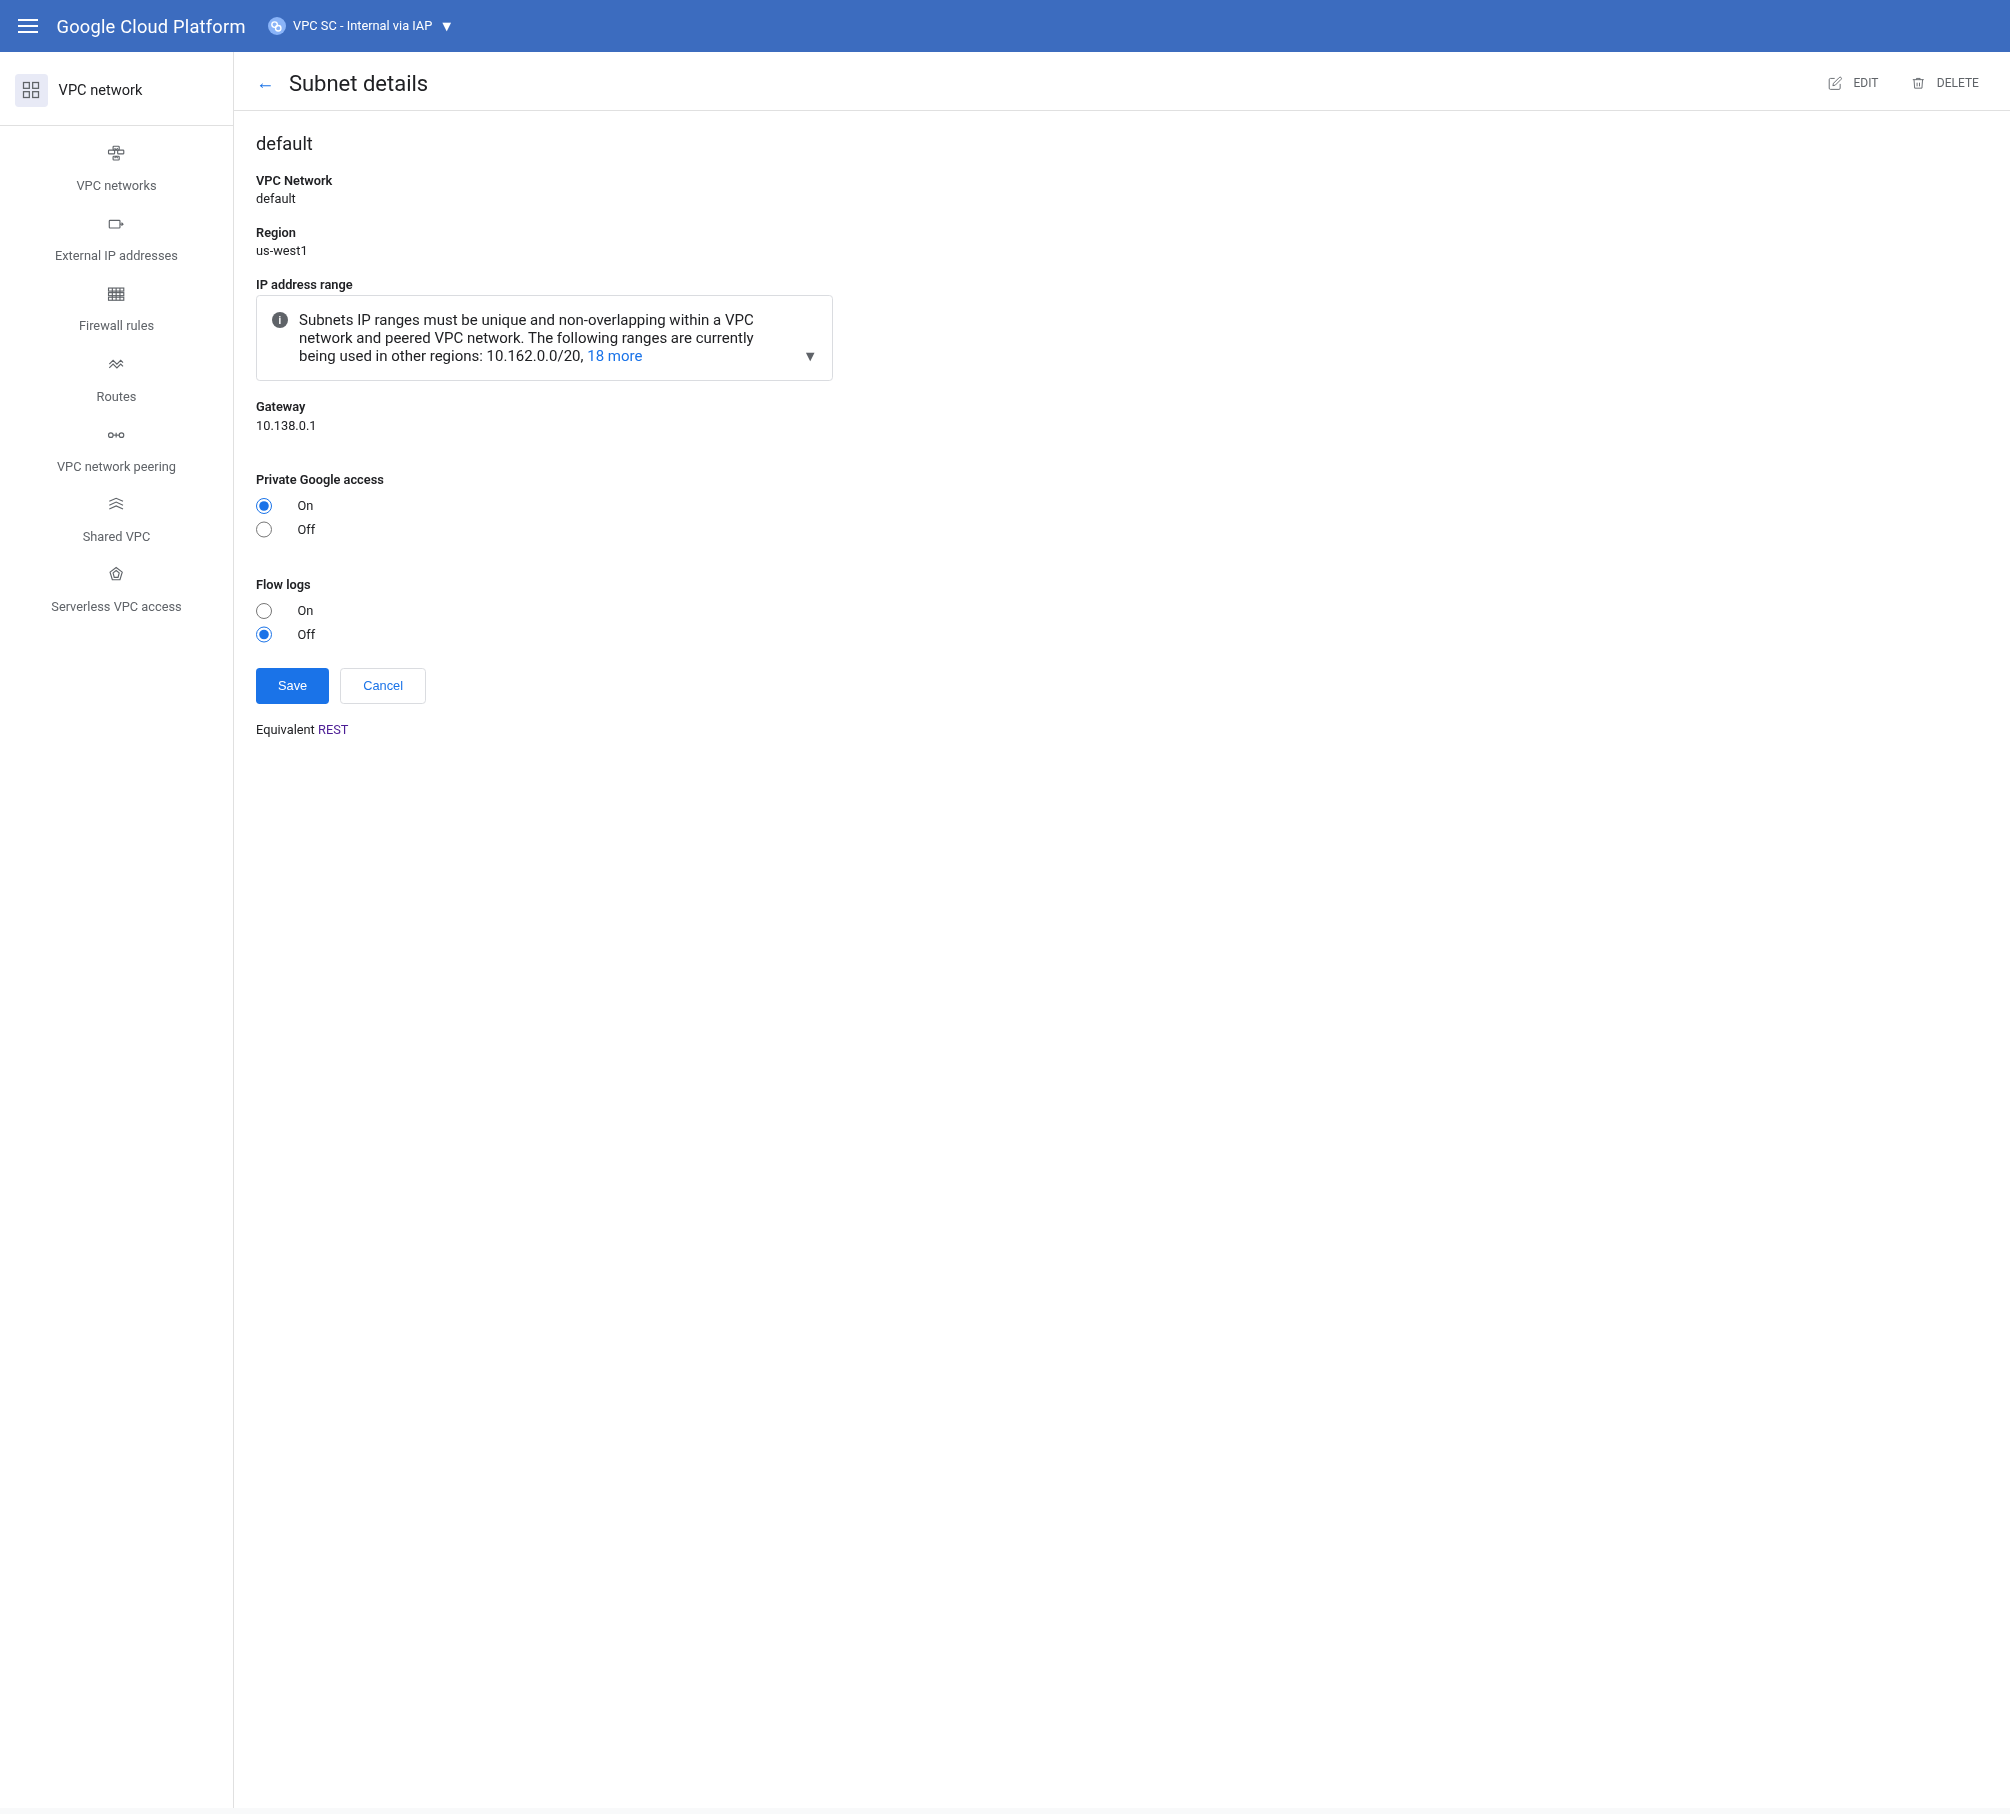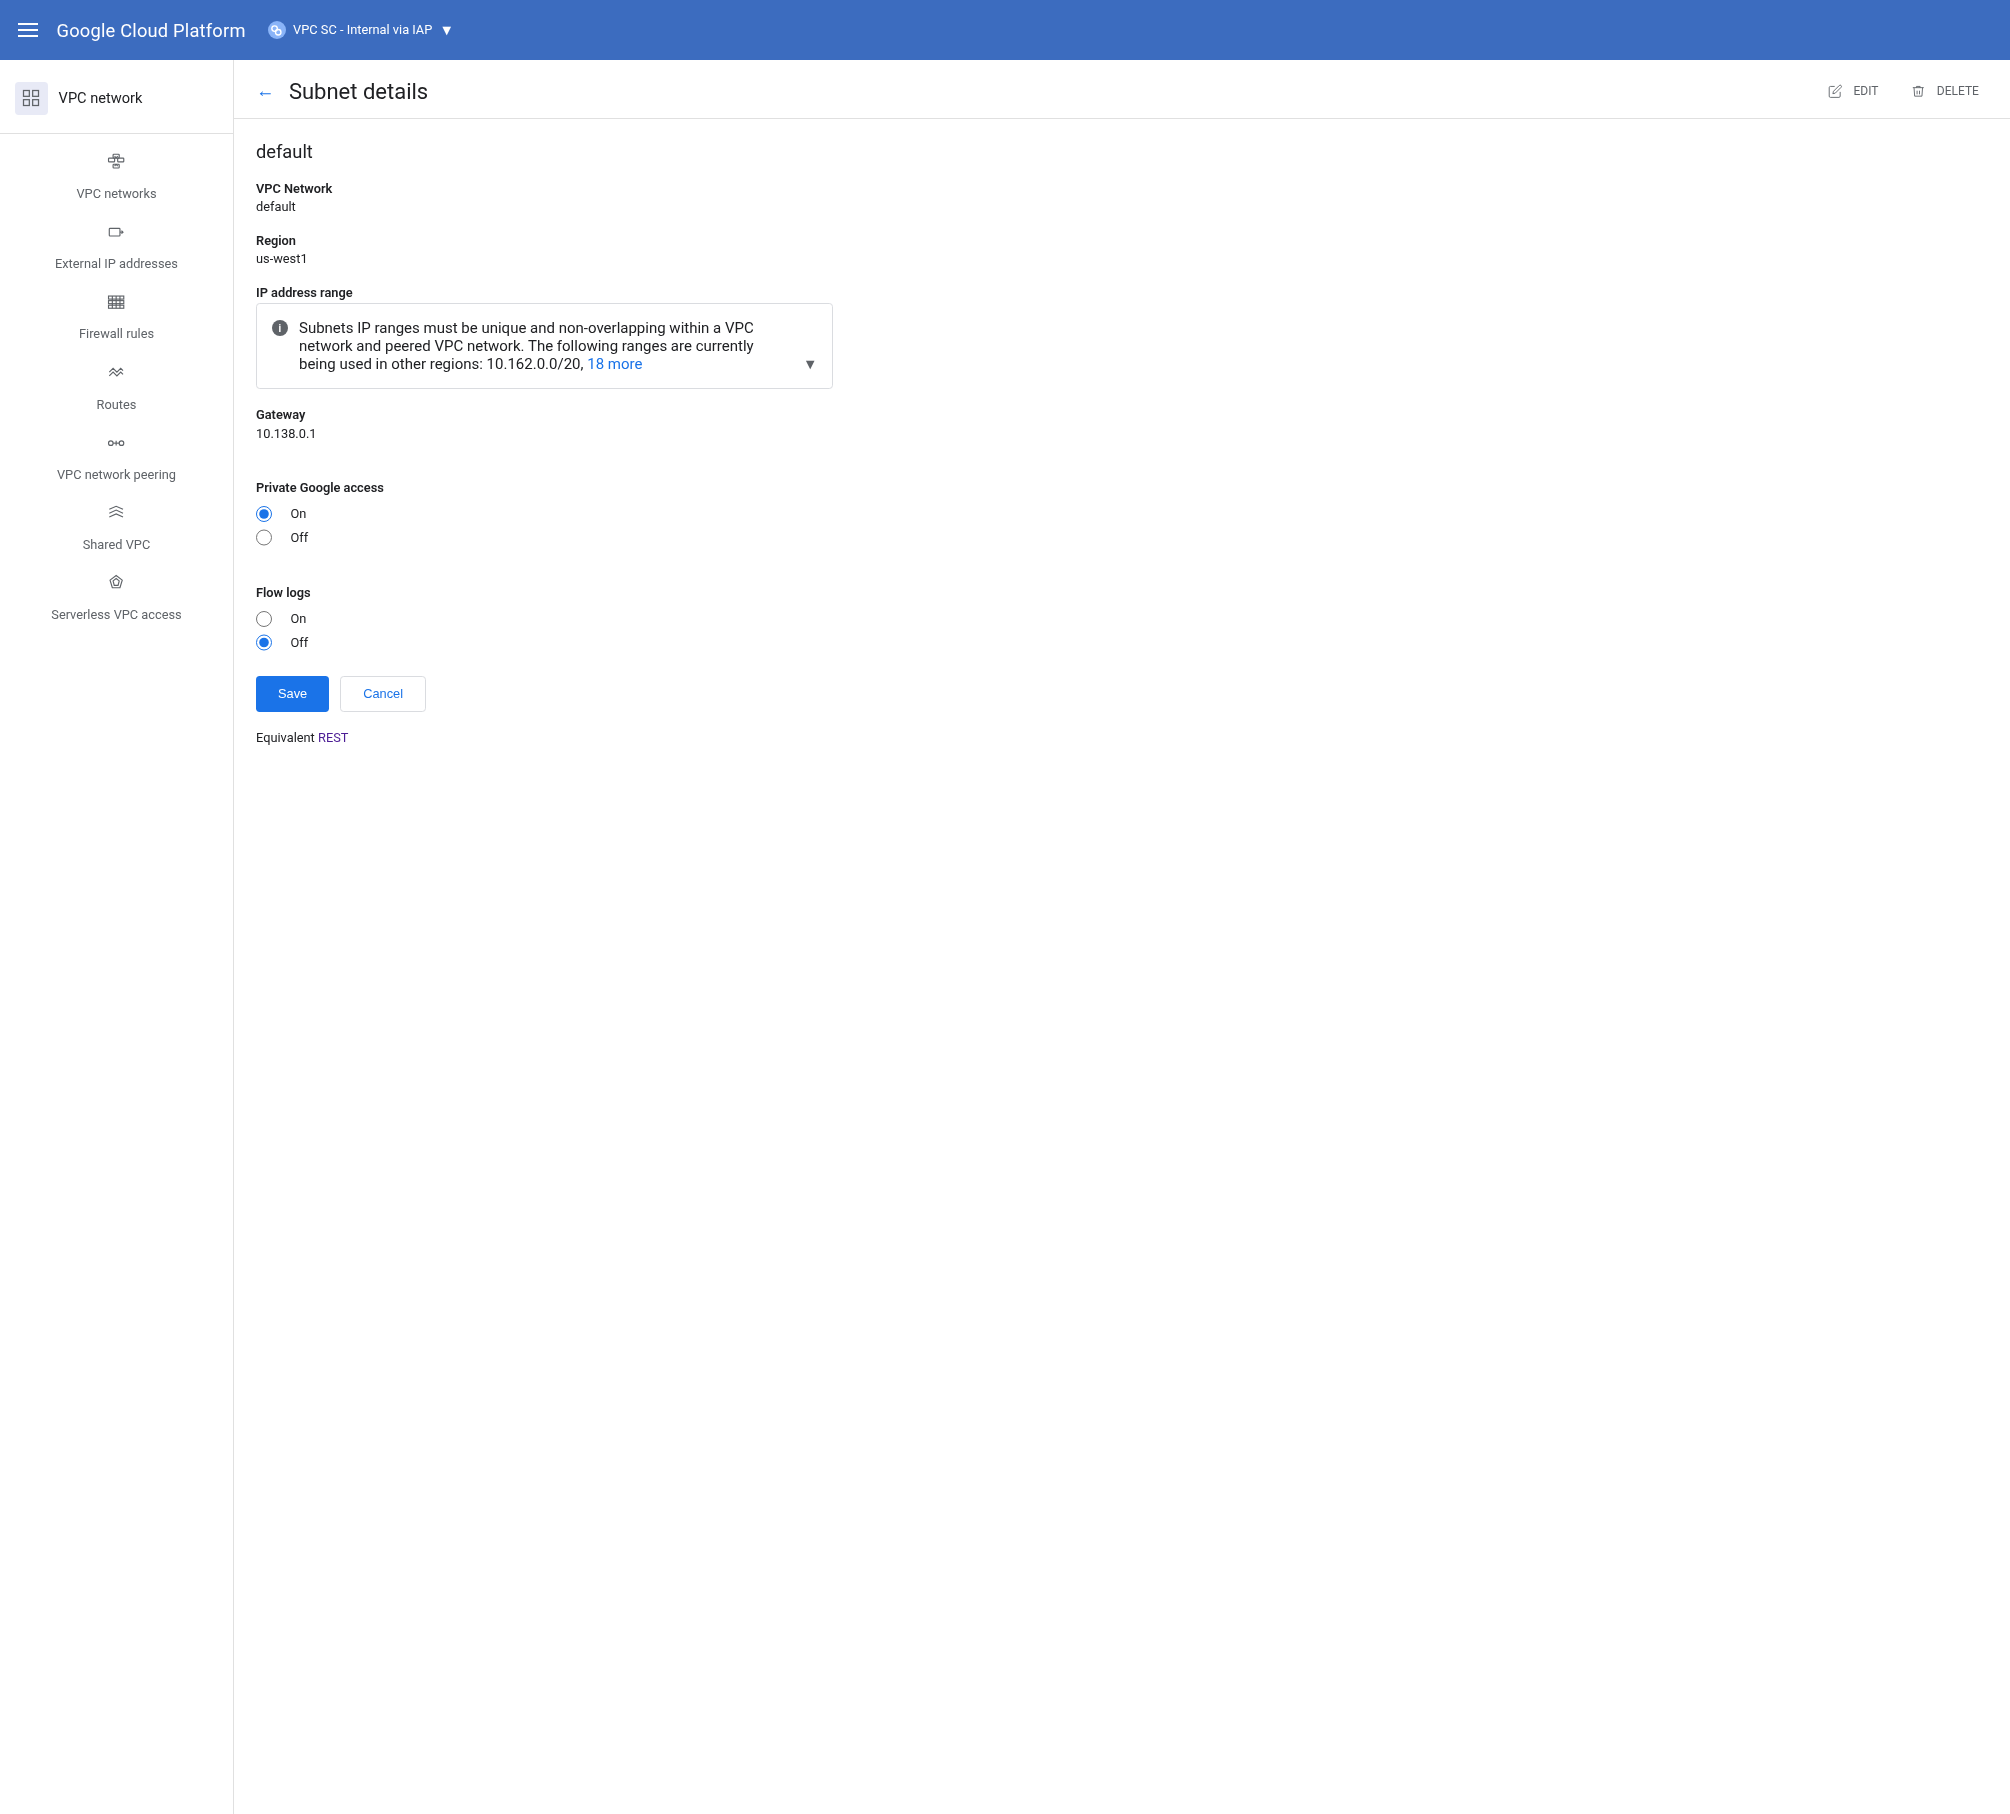--- a/index.html
+++ b/index.html
@@ -3,21 +3,21 @@
   <meta charset="utf-8">
   <style>
     * { box-sizing: border-box; margin: 0; padding: 0; }
     body { font-family: 'Roboto', Arial, sans-serif; font-size: 12.8px; color: #202124; background: #f8f9fa; }
 
     
     .topbar {
       background: #3c6cbf;
       display: flex;
       align-items: center;
-      height: 60px;
+      height: 52px;
       padding: 0 14.6px;
       gap: 14.6px;
     }
     .topbar-menu-icon {
       color: white;
       font-size: 20px;
       cursor: pointer;
       display: flex;
       flex-direction: column;
       gap: 4.6px;
@@ -240,21 +240,21 @@
     }
 
     .radio-group {
       display: flex;
       flex-direction: column;
       gap: 7.3px;
     }
     .radio-item {
       display: flex;
       align-items: center;
-      gap: 18px;
+      gap: 25px;
       cursor: pointer;
     }
     .radio-item input[type="radio"] {
       width: 16.4px;
       height: 16.4px;
       accent-color: #1a73e8;
       cursor: pointer;
     }
     .radio-label {
       font-size: 12.8px;

